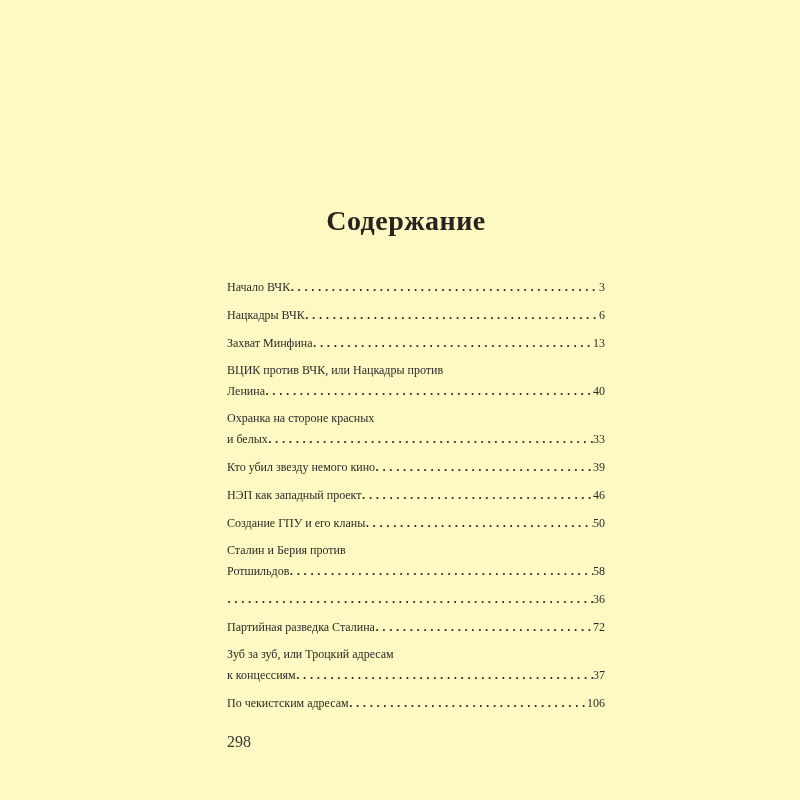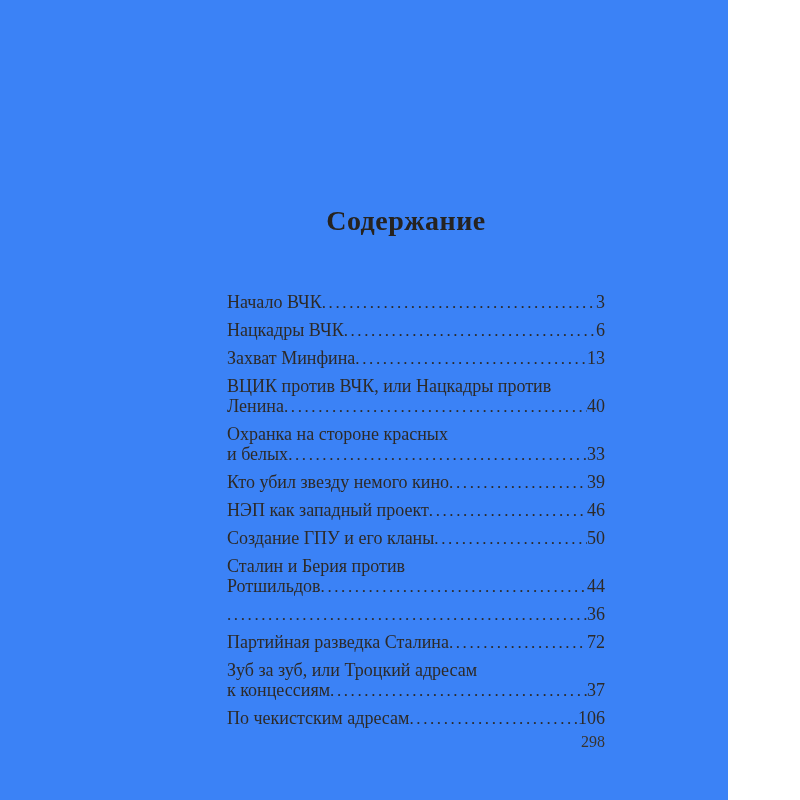--- a/index.html
+++ b/index.html
@@ -2,45 +2,44 @@
 <html lang="ru"><head>
 <meta charset="utf-8">
 <style>
   html, body {
     margin: 0;
     padding: 0;
     background: #ffffff;
   }
   .page {
     position: relative;
-    width: 728px;
+    width: 800px;
     height: 800px;
-    background: #3b82f6;
+    background: #fef9c3;
     font-family: "Liberation Serif", "DejaVu Serif", serif;
     color: #2d2a28;
     overflow: hidden;
   }
   .page-title {
     position: absolute;
     top: 205px;
     left: 217px;
     width: 378px;
     text-align: center;
     font-size: 28px;
     font-weight: bold;
     letter-spacing: 0.5px;
     color: #262320;
   }
   .toc {
     position: absolute;
     top: 276px;
     left: 227px;
     width: 378px;
-    font-size: 18px;
-    margin-top: 16px;
+    font-size: 12px;
   }
   .entry {
     margin-bottom: 7px;
   }
   .entry-line {
     line-height: 20px;
     white-space: nowrap;
   }
   .entry-line.final {
     display: flex;
@@ -62,21 +61,21 @@
     color: #2d2a28;
   }
   .entry-page {
     flex: 0 0 auto;
   }
   .folio {
     position: absolute;
     top: 733px;
     left: 227px;
     width: 378px;
-    text-align: right;
+    text-align: left;
     font-size: 16px;
     color: #38342f;
   }
 </style>
 </head>
 <body>
 
 <div class="page">
   <div class="page-title">Содержание</div>
   <div class="toc">
@@ -144,21 +143,21 @@
       <span class="leader" aria-hidden="true"></span>
       <span class="entry-page">50</span>
     </div>
   </div>
 
   <div class="entry">
     <div class="entry-line">Сталин и Берия против</div>
         <div class="entry-line final">
       <span class="entry-text">Ротшильдов</span>
       <span class="leader" aria-hidden="true"></span>
-      <span class="entry-page">44</span>
+      <span class="entry-page">58</span>
     </div>
   </div>
 
   <div class="entry">
     <div class="entry-line final">
       <span class="leader" aria-hidden="true"></span>
       <span class="entry-page">36</span>
     </div>
   </div>
 

